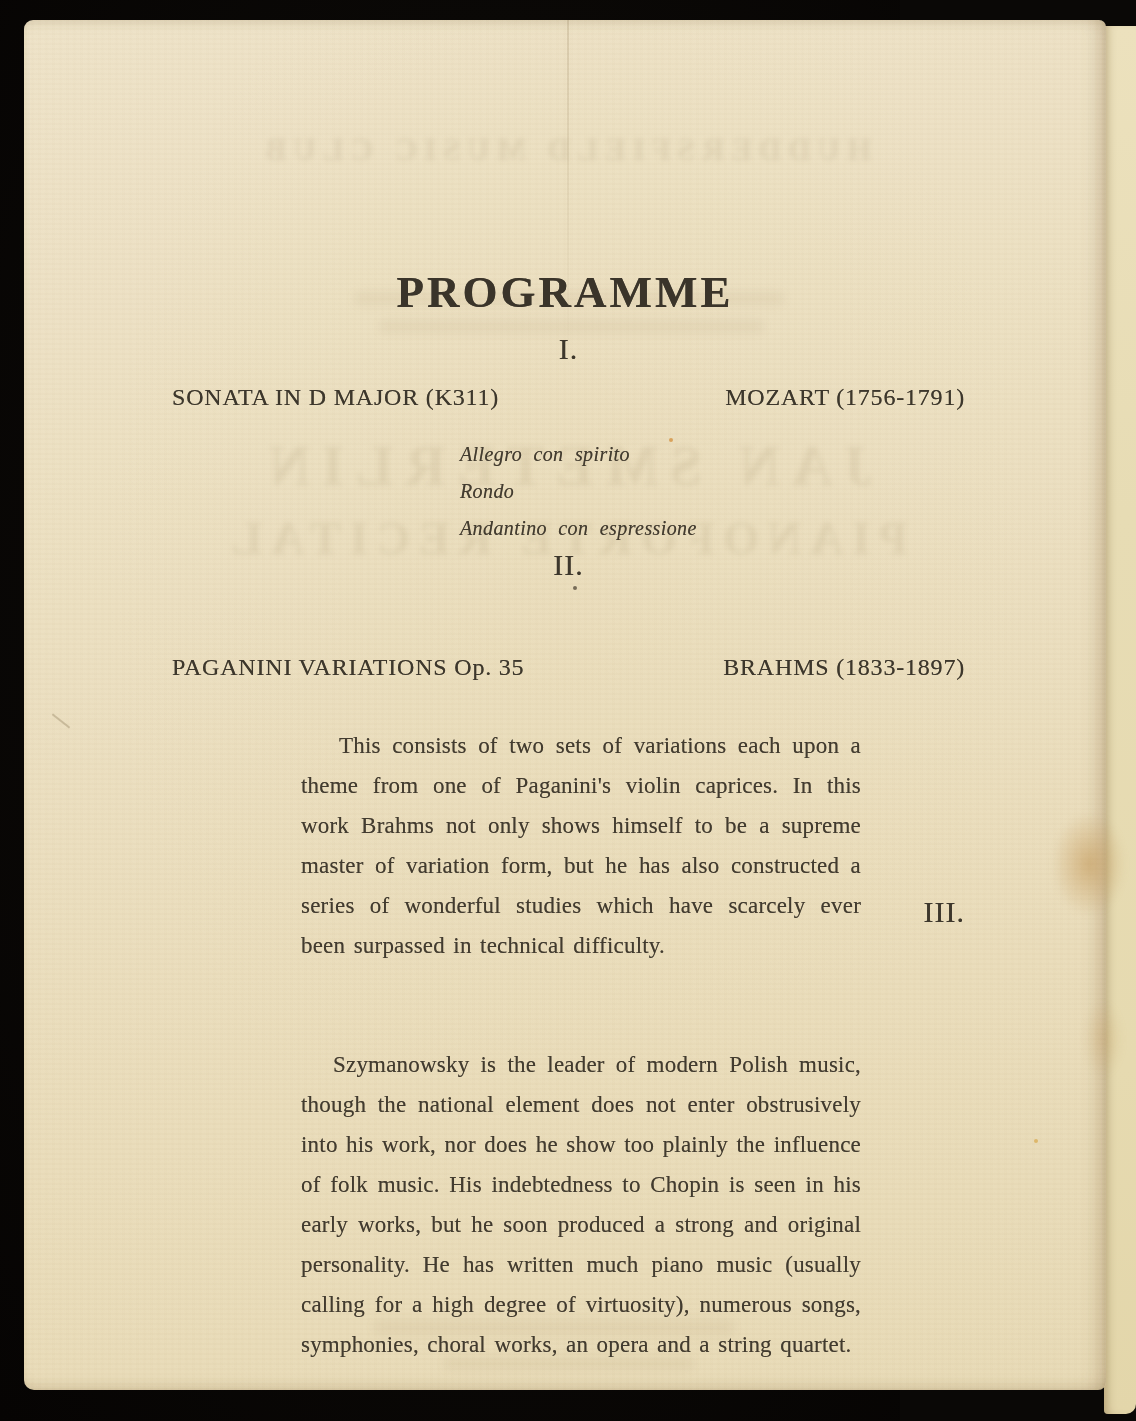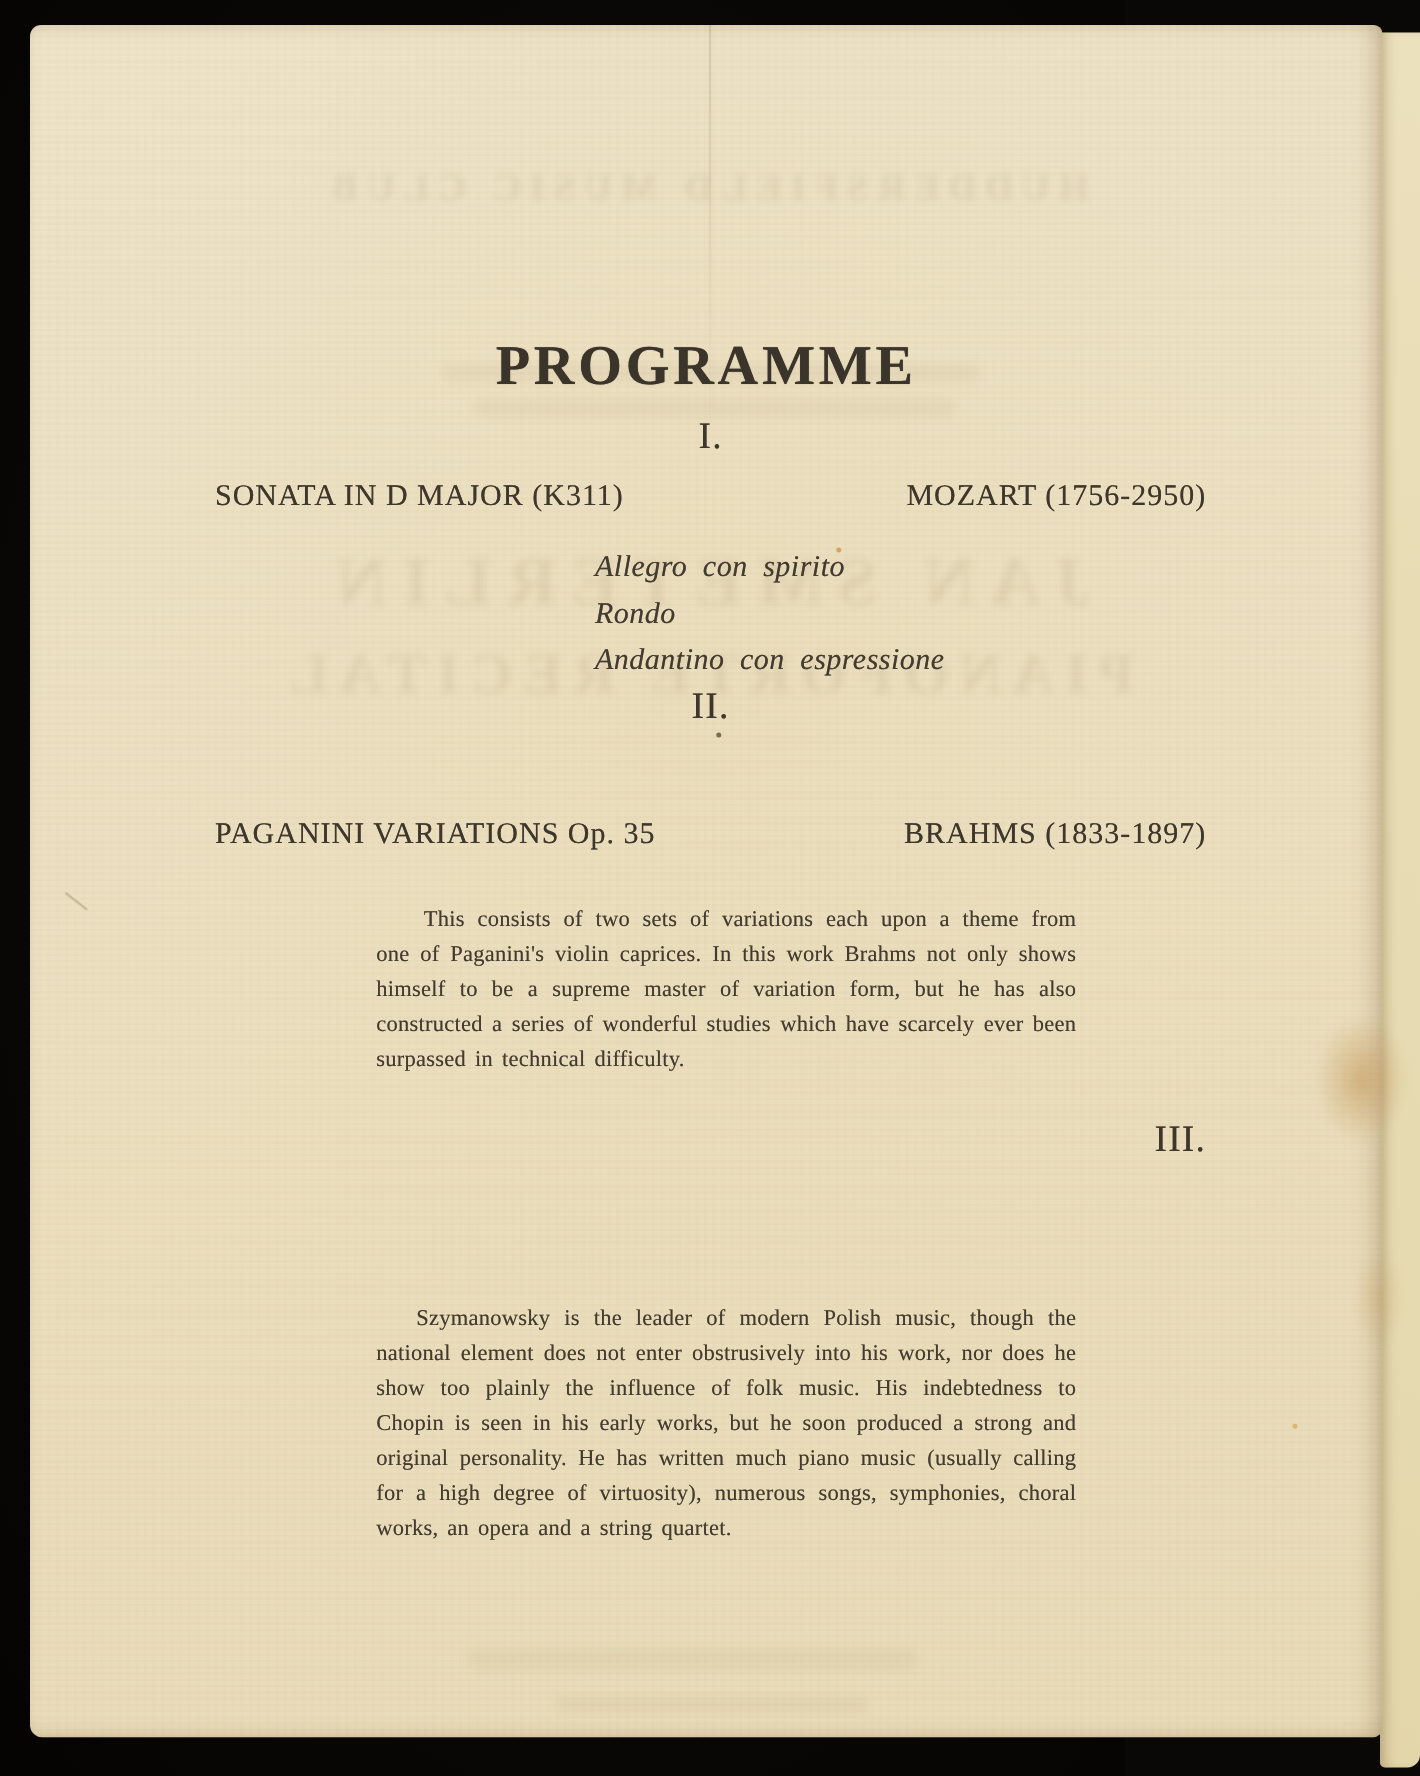--- a/index.html
+++ b/index.html
@@ -86,30 +86,30 @@
     display: flex; justify-content: space-between; align-items: flex-start;
     font-size: 24px; letter-spacing: 0.8px;
     color: #3d372c;
     text-shadow: 0 0 0.5px rgba(61,55,44,0.7);
     white-space: nowrap;
   }
   .row-1 { top: 364px; }
   .row-2 { top: 634px; }
   .row-3 { top: 955px; }
   .movements {
-    position: absolute; left: 452px; top: 416px;
+    position: absolute; left: 436px; top: 416px;
     font-style: italic;
-    font-size: 24px; line-height: 37px;
+    font-size: 20px; line-height: 37px;
     word-spacing: 6px; letter-spacing: 0.4px;
     color: #423b2f;
     text-shadow: 0 0 0.4px rgba(66,59,47,0.6);
   }
   .note {
     position: absolute; left: 277px; width: 560px;
-    font-size: 18px; line-height: 28px;
+    font-size: 23px; line-height: 40px;
     text-align: justify;
     word-spacing: 2.5px; letter-spacing: 0.2px;
     color: #423b2f;
     text-shadow: 0 0 0.4px rgba(66,59,47,0.55);
   }
   .note-brahms { top: 683px; text-indent: 38px; }
   .note-szym   { top: 1002px; text-indent: 32px; }
   
   .crease-center {
     position: absolute; left: 543px; top: 0;
@@ -160,21 +160,21 @@
     <div class="ghost ghost-artist">JAN SMETERLIN</div>
     <div class="ghost ghost-recital">PIANOFORTE RECITAL</div>
     <div class="smudge" style="left:350px; top:1300px; width:360px; height:15px;"></div>
     <div class="smudge" style="left:420px; top:1337px; width:250px; height:13px;"></div>
 
     <h1 class="title">PROGRAMME</h1>
 
     <div class="numeral numeral-1">I.</div>
     <div class="work-row row-1">
       <span>SONATA IN D MAJOR (K311)</span>
-      <span>MOZART (1756-2950)</span>
+      <span>MOZART (1756-1791)</span>
     </div>
     <div class="movements">
       <div>Allegro con spirito</div>
       <div>Rondo</div>
       <div>Andantino con espressione</div>
     </div>
 
     <div class="numeral numeral-2">II.</div>
     <div class="work-row row-2">
       <span>PAGANINI VARIATIONS Op. 35</span>

